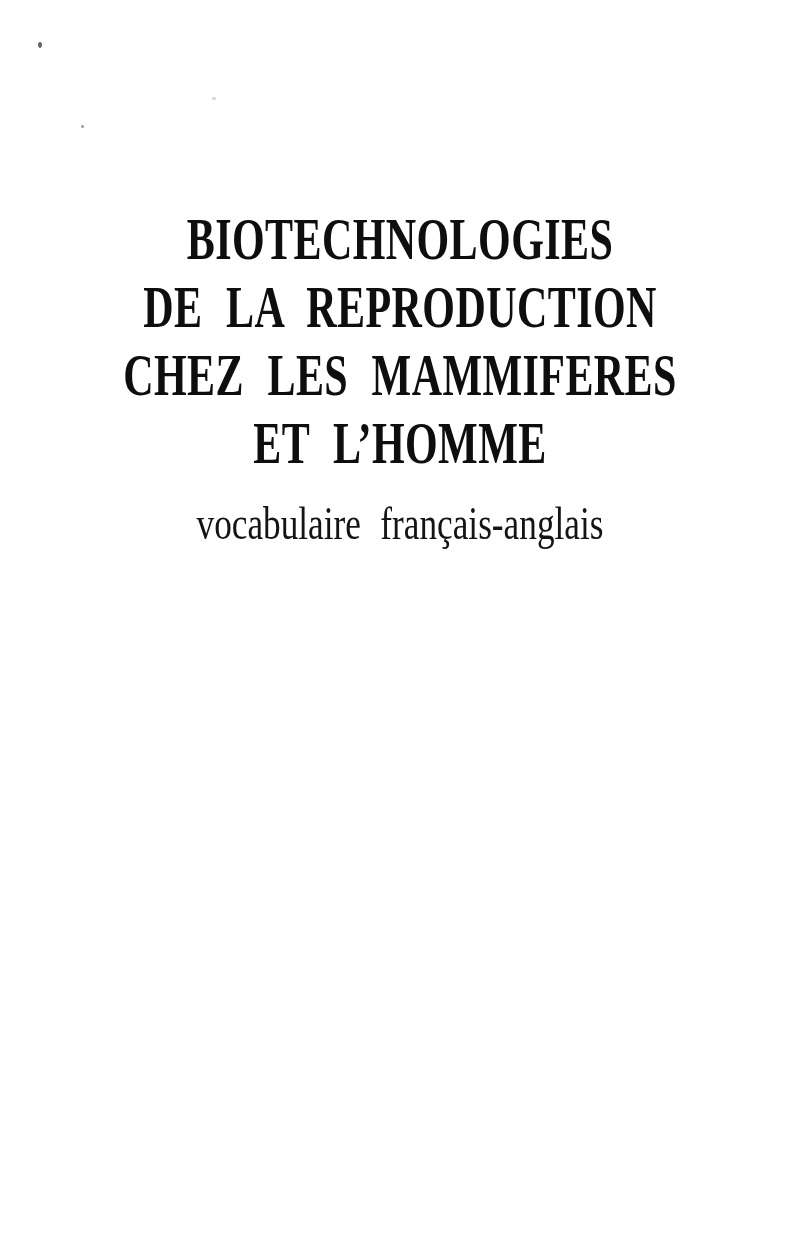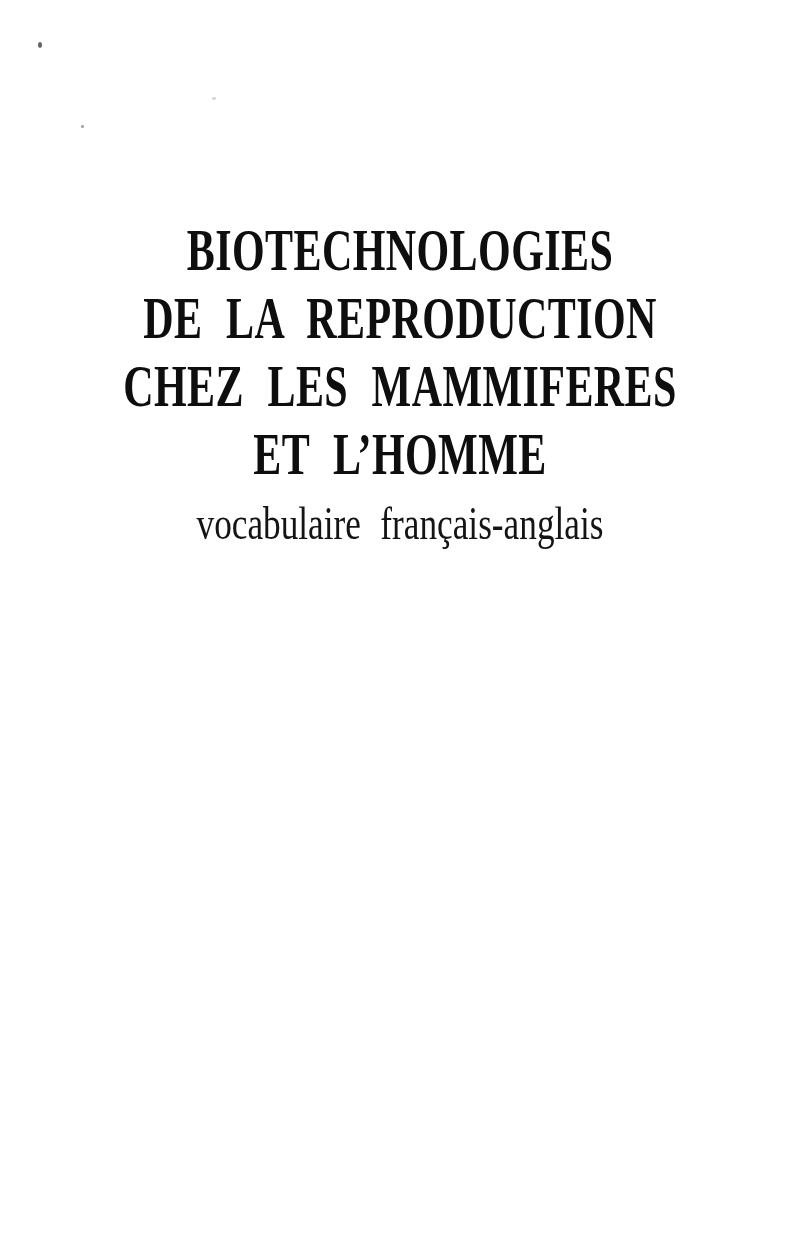--- a/index.html
+++ b/index.html
@@ -11,21 +11,21 @@
     position: relative;
     width: 800px;
     height: 1239px;
     background: #ffffff;
     overflow: hidden;
     font-family: "Liberation Serif", serif;
   }
   
   .title {
     position: absolute;
-    top: 216px;
+    top: 205px;
     left: 0;
     width: 800px;
     margin: 0;
     text-align: center;
     font-size: 60px;
     font-weight: 700;
     line-height: 68px;
     letter-spacing: 0.01em;
     word-spacing: 0.30em;
     color: #0e0e0e;

